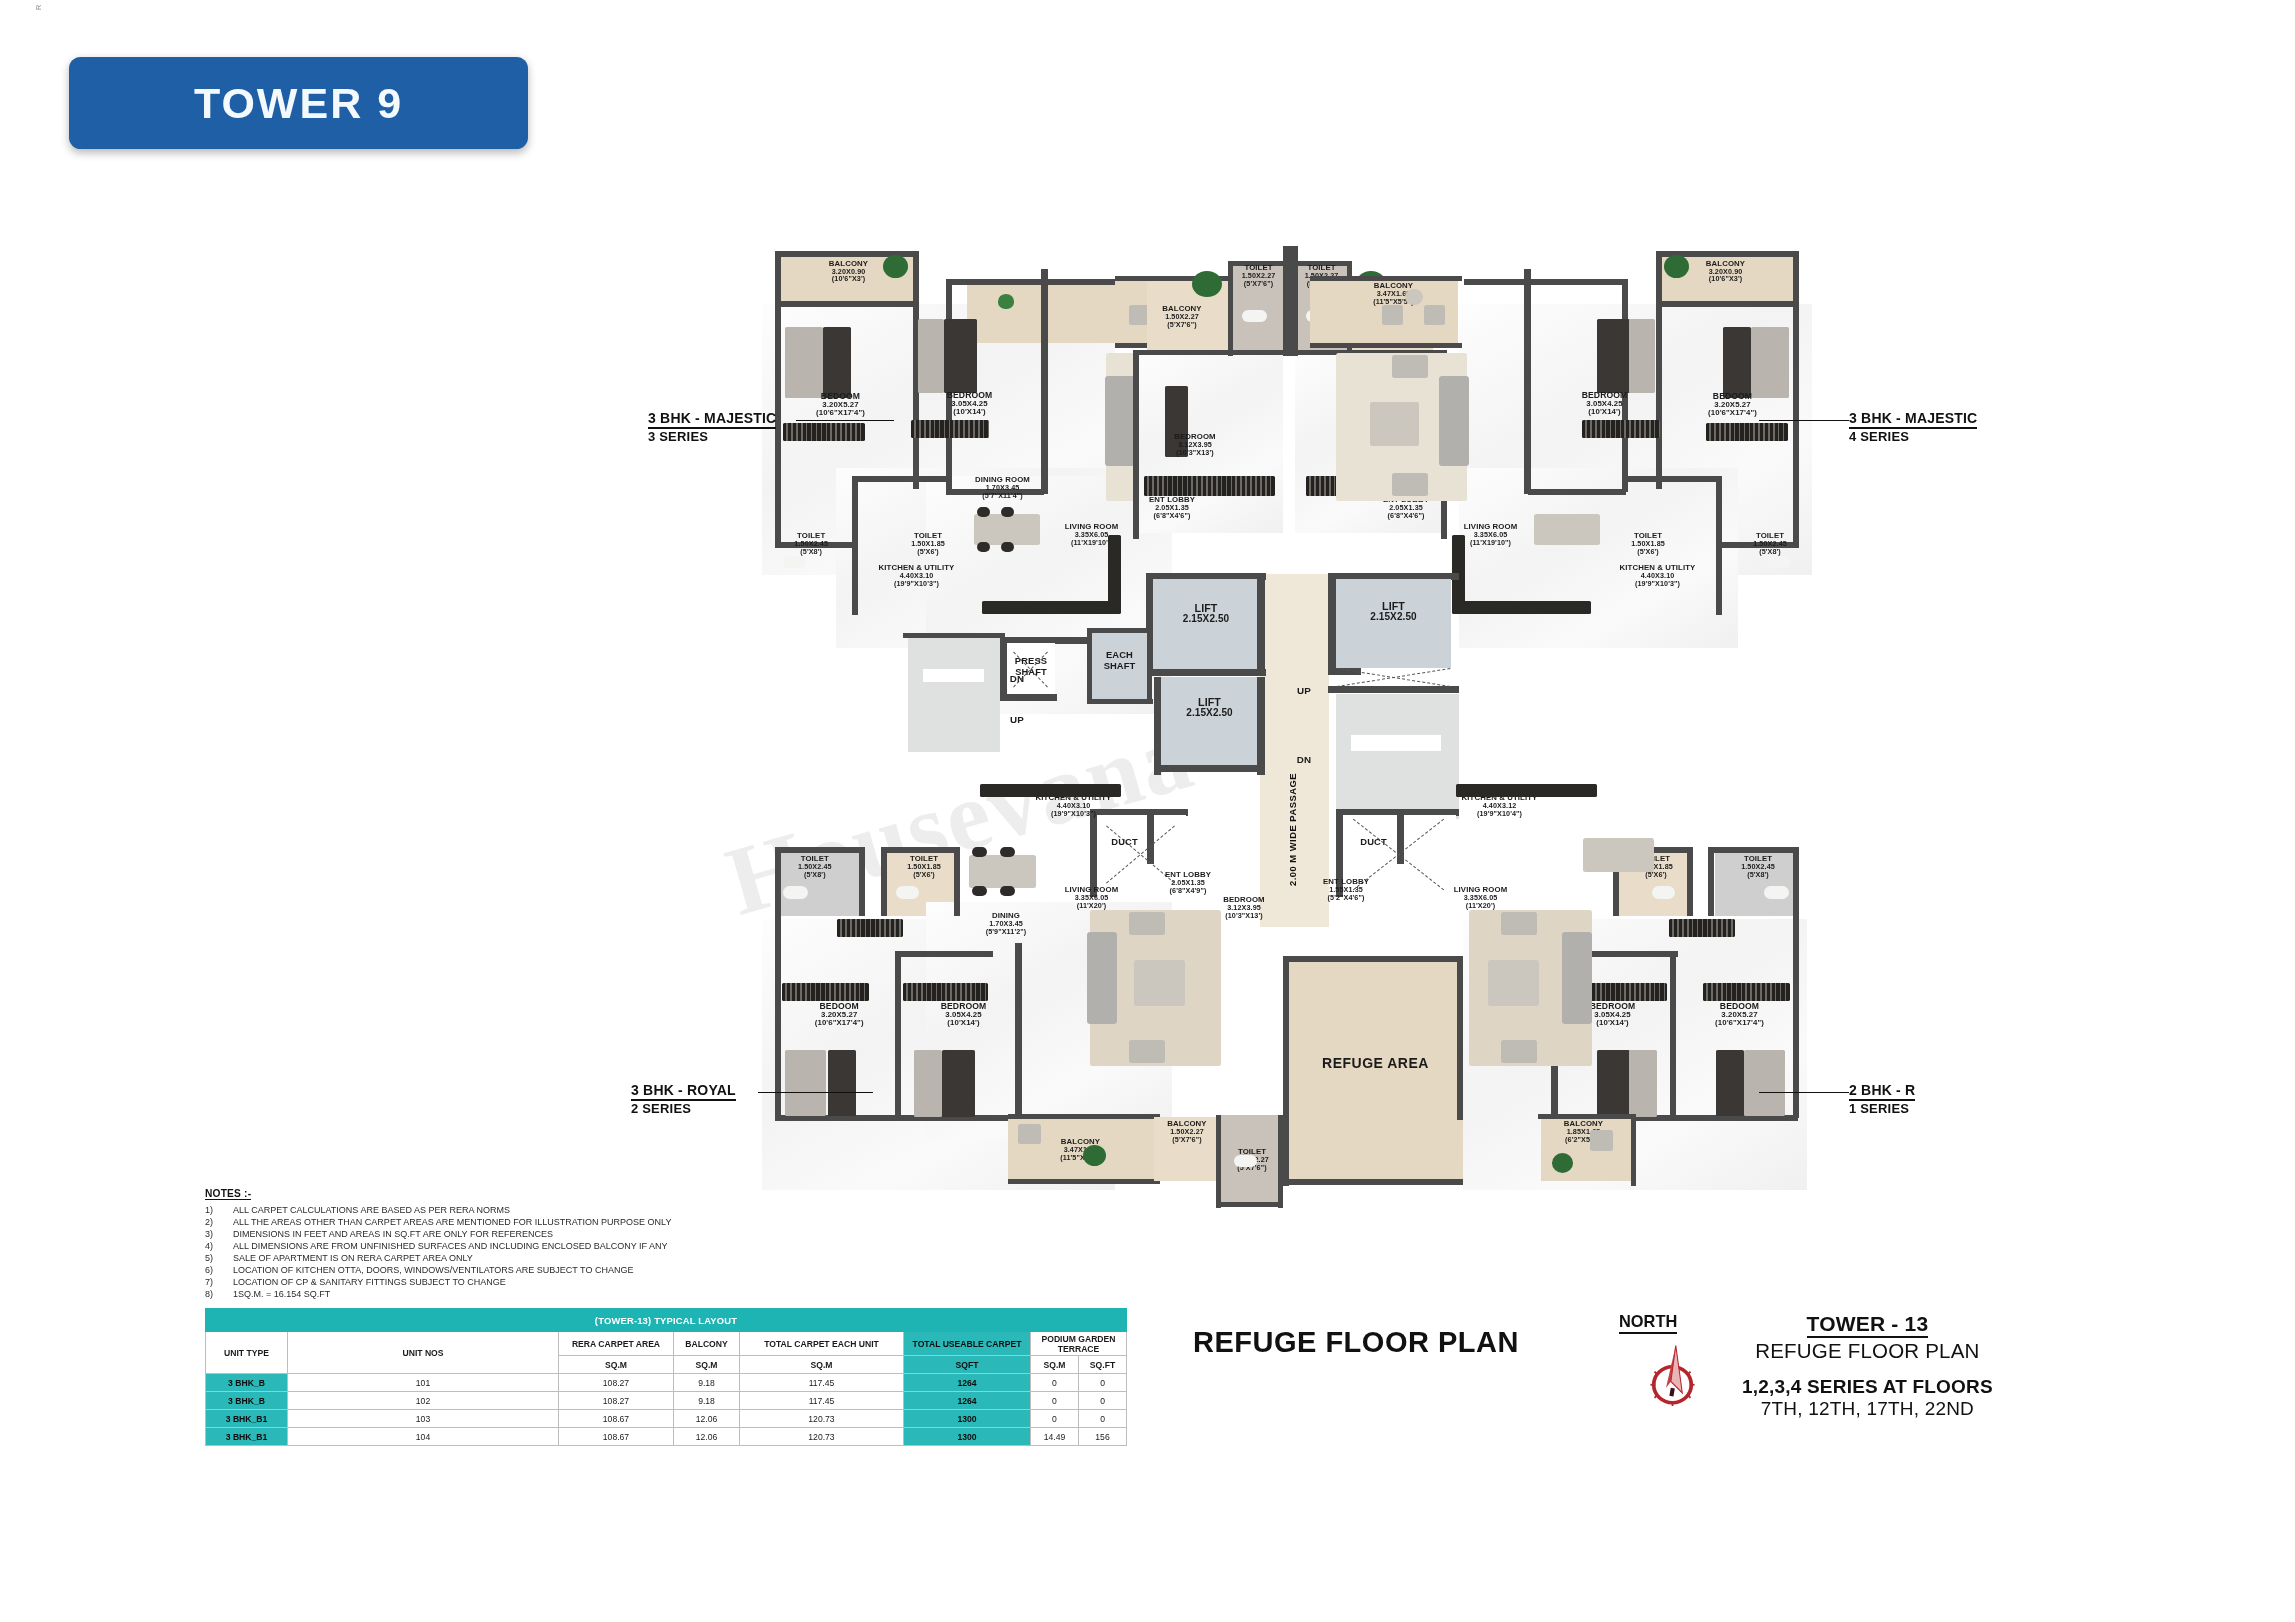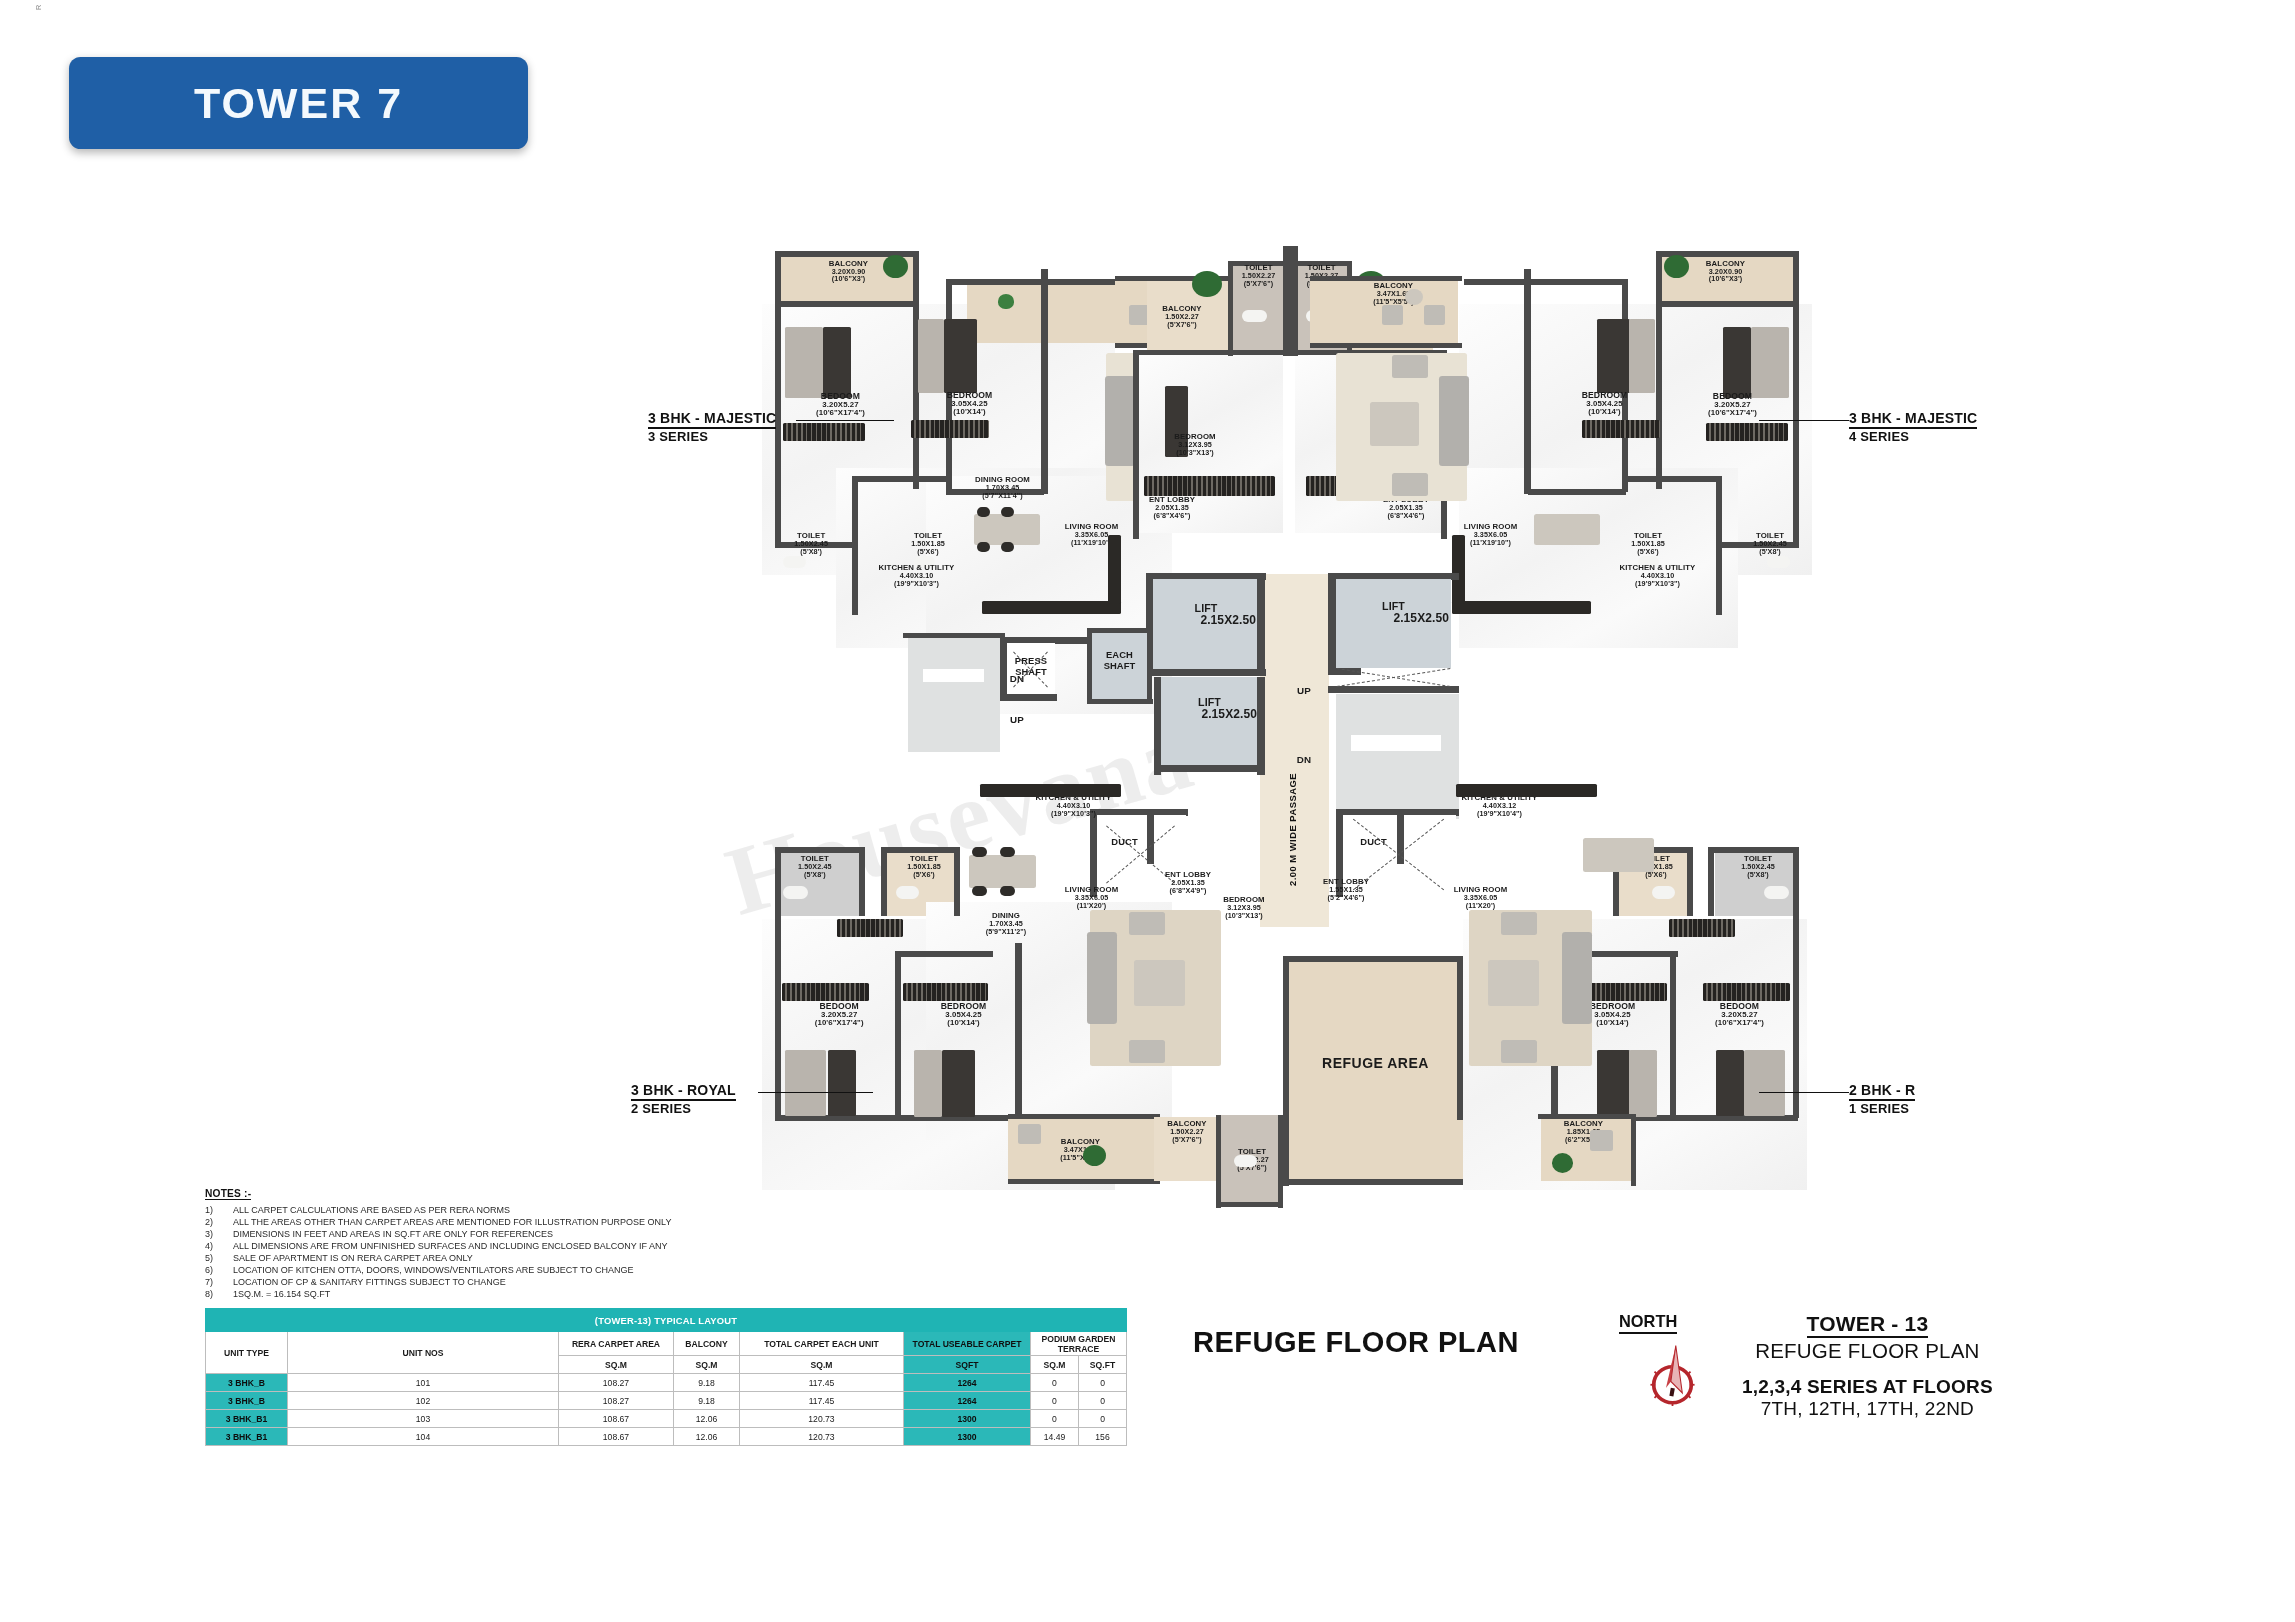--- a/index.html
+++ b/index.html
@@ -61,21 +61,21 @@
     line-height:1.06;
     white-space:nowrap;
     letter-spacing:0.1px;
   }
   .lbl .n { font-size:8.6px; display:block; }
   .lbl .d { font-size:7.8px;  display:block; font-weight:bold;}
   .lbl .f { font-size:7.8px;  display:block; font-weight:bold;}
   .lbl.sm .n{font-size:7.8px;}
   .lbl.sm .d,.lbl.sm .f{font-size:7.2px;}
   .lbl.lift .n{font-size:10.7px;}
-  .lbl.lift .d{font-size:12px;text-align:right;}
+  .lbl.lift .d{font-size:10px;}
   .lbl.refuge .n{font-size:14px; letter-spacing:0.5px;}
   .lbl.shaft .n{font-size:9.4px; line-height:1.12;}
   .lbl.updn .n{font-size:9.8px;}
 
   
   #passage-label{
     position:absolute;
     writing-mode:vertical-rl;
     transform:rotate(180deg);
     font-size:9.4px; font-weight:bold; color:#111;
@@ -185,21 +185,21 @@
     white-space:nowrap;
     font-family:"Liberation Serif", serif;
   }
 </style>
 </head>
 <body>
 
 <div id="edge-mark">R</div>
 
 <div id="tower-badge">
-  <span>TOWER 7</span>
+  <span>TOWER 9</span>
 </div>
 
 <div id="watermark">Housevana</div>
 
 <div id="plan">
 
   <div class="fp slab-marble" style="left:0px;  top:74px;  width:353px; height:271px;"></div>
   <div class="fp slab-beige" style="left:16.4px; top:24.6px;  width:135px; height:49px;"></div>
   <div class="fp slab-marble" style="left:74px; top:238px; width:279px; height:180px;"></div>
   <div class="fp slab-marble" style="left:164px;top:246px; width:246px; height:238px;"></div>

